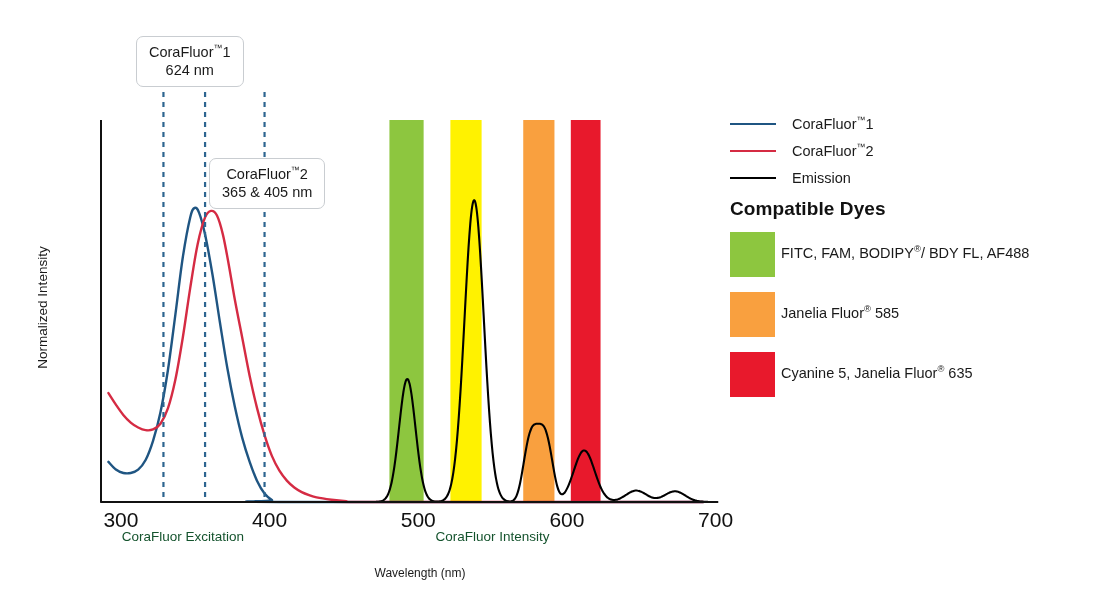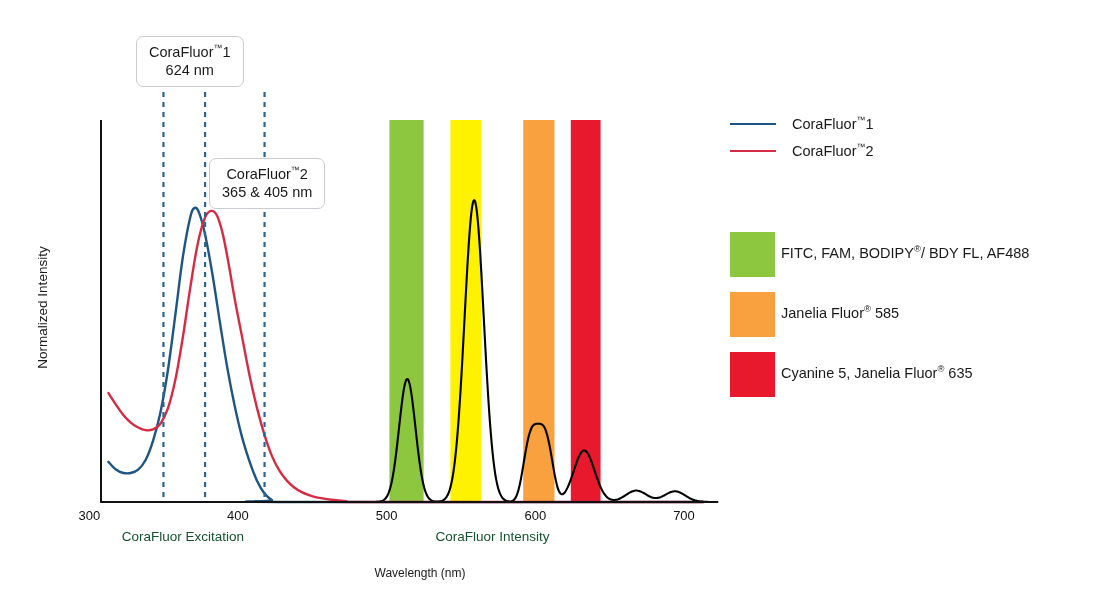--- a/index.html
+++ b/index.html
@@ -25,23 +25,23 @@
   #y-axis-label {
     left: -33px; top: 300px;
     transform: rotate(-90deg);
     transform-origin: center center;
     width: 150px; text-align: center;
   }
   #x-axis-title { left: 270px; top: 566px; width: 300px; text-align: center; font-size: 12px; }
 
   .tick-label {
     position: absolute;
-    font-size: 13px;
+    font-size: 21px;
     color: #111;
-    text-align: left;
+    text-align: right;
     width: 60px;
   }
   .sub-axis-label {
     position: absolute;
     font-size: 13.5px;
     color: #14532d;
     text-align: center;
     white-space: nowrap;
   }
 
@@ -137,22 +137,27 @@
   <div id="right-panel">
     <div class="series-legend" id="series-legend">
         <div class="series-row">
           <div class="series-swatch" style="border-top-color: rgb(31, 85, 130);"></div>
           <div class="series-label"><span>CoraFluor</span><sup class="tm">™</sup><span>1</span></div>
         </div>
         <div class="series-row">
           <div class="series-swatch" style="border-top-color: rgb(213, 43, 67);"></div>
           <div class="series-label"><span>CoraFluor</span><sup class="tm">™</sup><span>2</span></div>
         </div>
+        <div class="series-row">
+          <div class="series-swatch" style="border-top-color: rgb(0, 0, 0);"></div>
+          <div class="series-label"><span>Emission</span></div>
+        </div>
       </div>
 
+    <div id="dyes-heading">Compatible Dyes</div>
 
     <div id="dyes-list">
         <div class="dye-row">
           <div class="dye-swatch" style="background: rgb(141, 198, 63);"></div>
           <div class="dye-label">
             <div>FITC, FAM, BODIPY<sup class="reg">®</sup>/ BDY FL, AF488</div>
           </div>
         </div>
         <div class="dye-row">
           <div class="dye-swatch" style="background: rgb(249, 160, 63);"></div>

